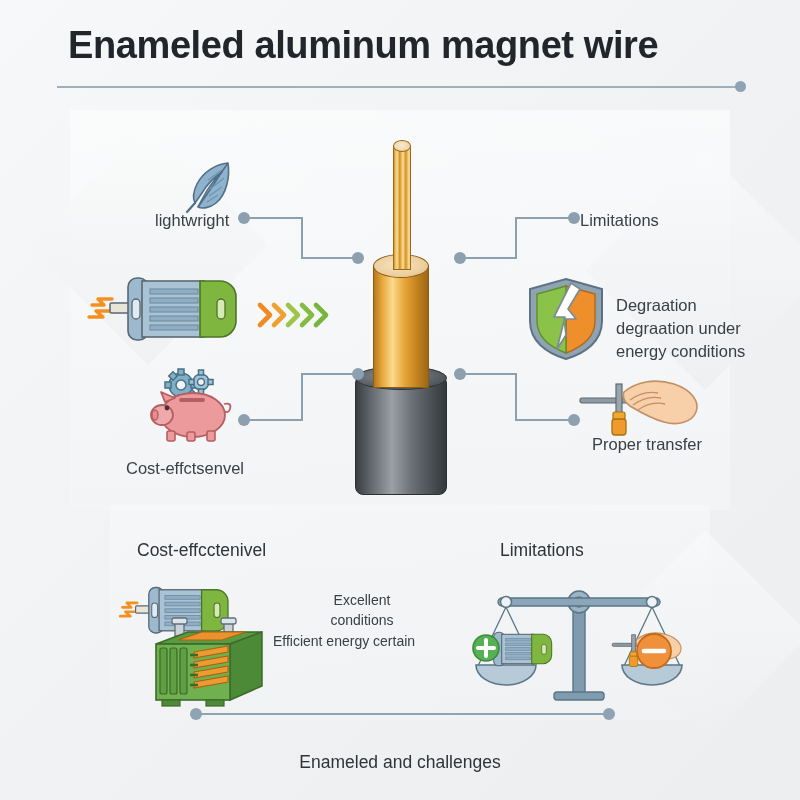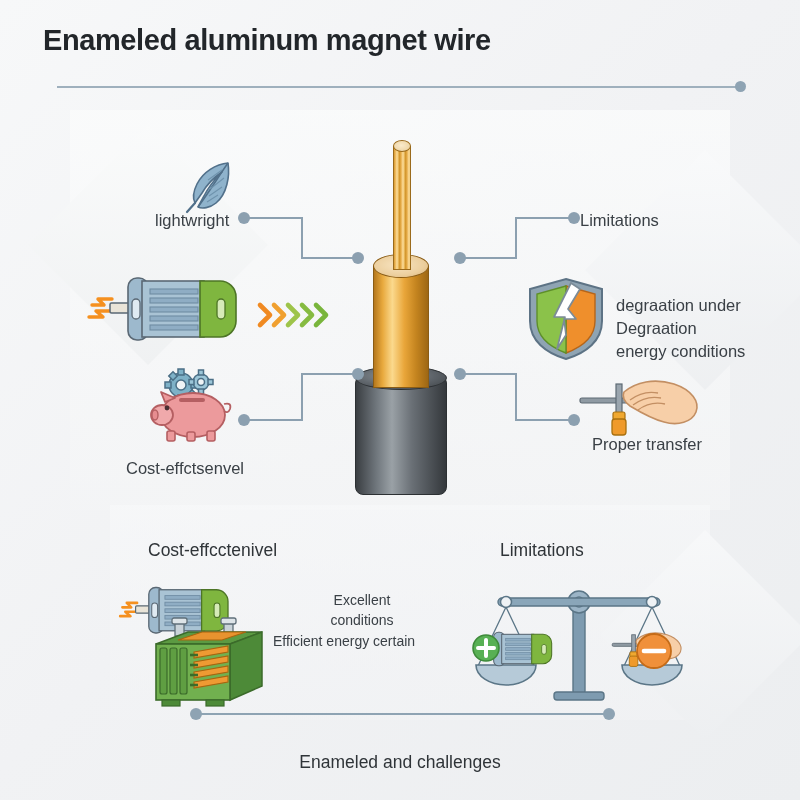--- a/index.html
+++ b/index.html
@@ -28,22 +28,22 @@
            background:linear-gradient(180deg,#f8f9fa 0%,#edeff1 100%);
            clip-path:polygon(50% 0,100% 50%,50% 100%,0 50%); opacity:.8; }
   .wm.panel { left:70px; top:110px; width:660px; height:400px;
            background:linear-gradient(180deg,#fbfcfc 0%,#f4f5f6 100%); opacity:.75; }
   .wm.panel2 { left:110px; top:505px; width:600px; height:215px;
            background:linear-gradient(180deg,#f8f9fa 0%,#f2f3f5 100%); opacity:.6; }
 
   
   #header { position:absolute; left:0; top:0; width:800px; height:110px; }
   #title {
-    position:absolute; left:43px; top:24px;
-    font-size:29px; font-weight:bold; letter-spacing:-.4px;
+    position:absolute; left:68px; top:24px;
+    font-size:38px; font-weight:bold; letter-spacing:-.4px;
     color:#22262a; white-space:nowrap;
   }
   #title-rule { position:absolute; left:57px; top:86px; width:684px; height:2px;
     background:#9fb0bd; }
   #title-dot { position:absolute; left:735px; top:81px; width:11px; height:11px;
     border-radius:50%; background:#8ea3b3; }
 
   
   #wire { position:absolute; left:335px; top:128px; width:130px; height:372px; }
   .w-sheath {
@@ -250,41 +250,41 @@
 
   <div class="icon" style="left:524px; top:275px;">
     <svg width="84" height="88" viewBox="0 0 84 88">
       <path d="M42 4 L78 14 L78 46 C78 66 62 78 42 84 C22 78 6 66 6 46 L6 14 Z" fill="#8fa4b3" stroke="#5d7385" stroke-width="2"></path>
       <path d="M42 11 L71 19 L71 46 C71 62 58 72 42 78 Z" fill="#ef8f2c" stroke="#b5651a" stroke-width="1.4"></path>
       <path d="M42 11 L13 19 L13 46 C13 62 26 72 42 78 Z" fill="#8bc24a" stroke="#5e8f2a" stroke-width="1.4"></path>
       <path d="M47 8 L30 42 L41 42 L33 74 L42 60 L40 44 L52 44 L44 34 L56 14 Z" fill="#ffffff" stroke="#7b8b98" stroke-width="1.7" stroke-linejoin="round"></path>
     </svg>
   </div>
   <div class="lbl multi" style="left:616px; top:294px; width:140px;">
+    <div>Degraation</div>
     <div>degraation under</div>
-    <div>Degraation</div>
     <div>energy conditions</div>
   </div>
 
   <div class="icon" style="left:578px; top:378px;">
     <svg width="128" height="62" viewBox="0 0 128 62">
       <rect x="2" y="20" width="72" height="5" rx="2" fill="#8f9aa3" stroke="#5e6a74" stroke-width="1.2"></rect>
       <rect x="38" y="6" width="6" height="30" fill="#9aa5ae" stroke="#5e6a74" stroke-width="1.2"></rect>
       <rect x="35" y="34" width="12" height="8" rx="2" fill="#f0a830" stroke="#a8700f" stroke-width="1.2"></rect>
       <rect x="34" y="41" width="14" height="16" rx="3" fill="#ef9a2b" stroke="#a8700f" stroke-width="1.3"></rect>
       <path d="M46 14 C58 4 76 0 96 6 C114 12 122 24 118 34 C114 44 100 48 86 44
                C74 41 62 34 52 28 C46 24 44 18 46 14 Z" fill="#f7cfa8" stroke="#c38f63" stroke-width="1.6"></path>
       <path d="M52 22 C60 16 70 13 80 15" fill="none" stroke="#c38f63" stroke-width="1.3"></path>
       <path d="M55 27 C63 21 73 18 83 20" fill="none" stroke="#c38f63" stroke-width="1.3"></path>
       <path d="M60 32 C68 26 78 24 87 26" fill="none" stroke="#c38f63" stroke-width="1.3"></path>
     </svg>
   </div>
   <div class="lbl" style="left:592px; top:435px;">Proper transfer</div>
 
-  <div class="sec-title" style="left:137px; top:540px;margin-left:11px;">Cost-effcctenivel</div>
+  <div class="sec-title" style="left:137px; top:540px;">Cost-effcctenivel</div>
 
   <div class="icon" style="left:108px; top:578px;">
     <svg width="130" height="66" viewBox="0 0 170 90">
       <path d="M36 34 L22 34 L28 40 L16 40" stroke="#f5901f" stroke-width="3.6" fill="none" stroke-linecap="round" stroke-linejoin="round"></path>
       <path d="M36 46 L20 46 L27 52 L13 52" stroke="#f5901f" stroke-width="3.6" fill="none" stroke-linecap="round" stroke-linejoin="round"></path>
       <rect x="34" y="38" width="22" height="10" rx="1.5" fill="#e9e4d8" stroke="#5a6874" stroke-width="1.6"></rect>
       <rect x="52" y="13" width="20" height="62" rx="9" fill="#9db9cd" stroke="#5a6874" stroke-width="1.8"></rect>
       <rect x="66" y="16" width="62" height="56" fill="#a9c3d4" stroke="#5a6874" stroke-width="1.8"></rect>
       <g stroke="#6f8ca3" stroke-width="1.2" fill="#8fadc4">
         <rect x="74" y="24" width="48" height="5"></rect>

